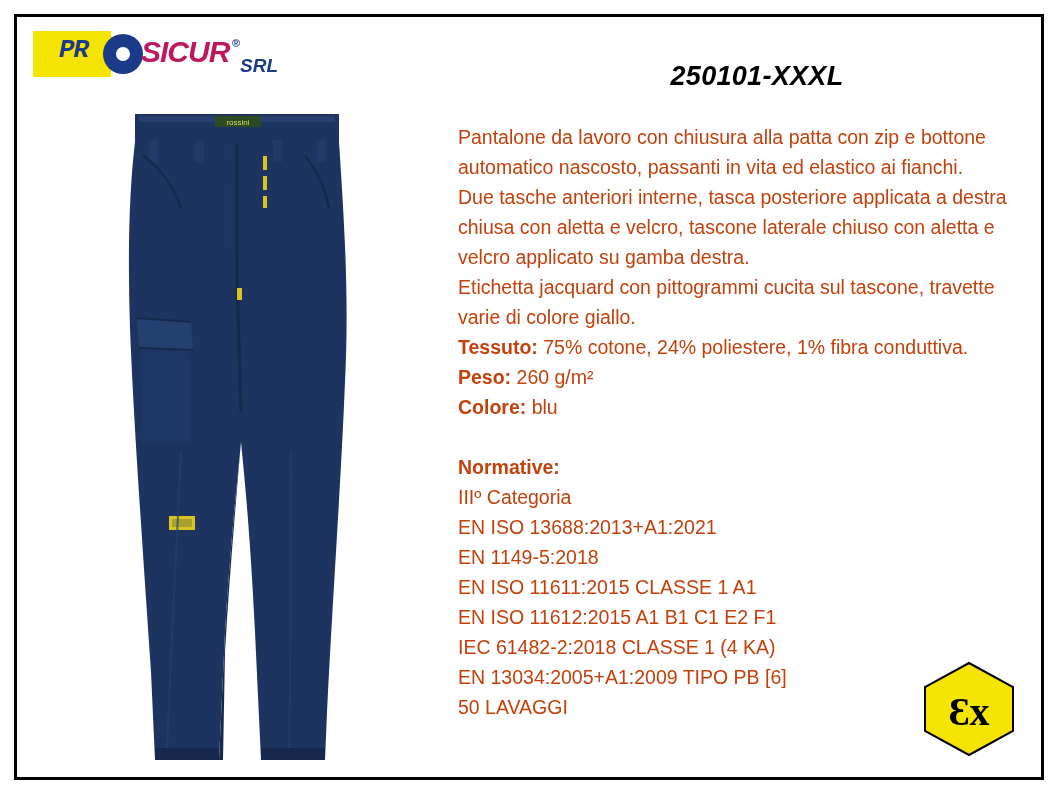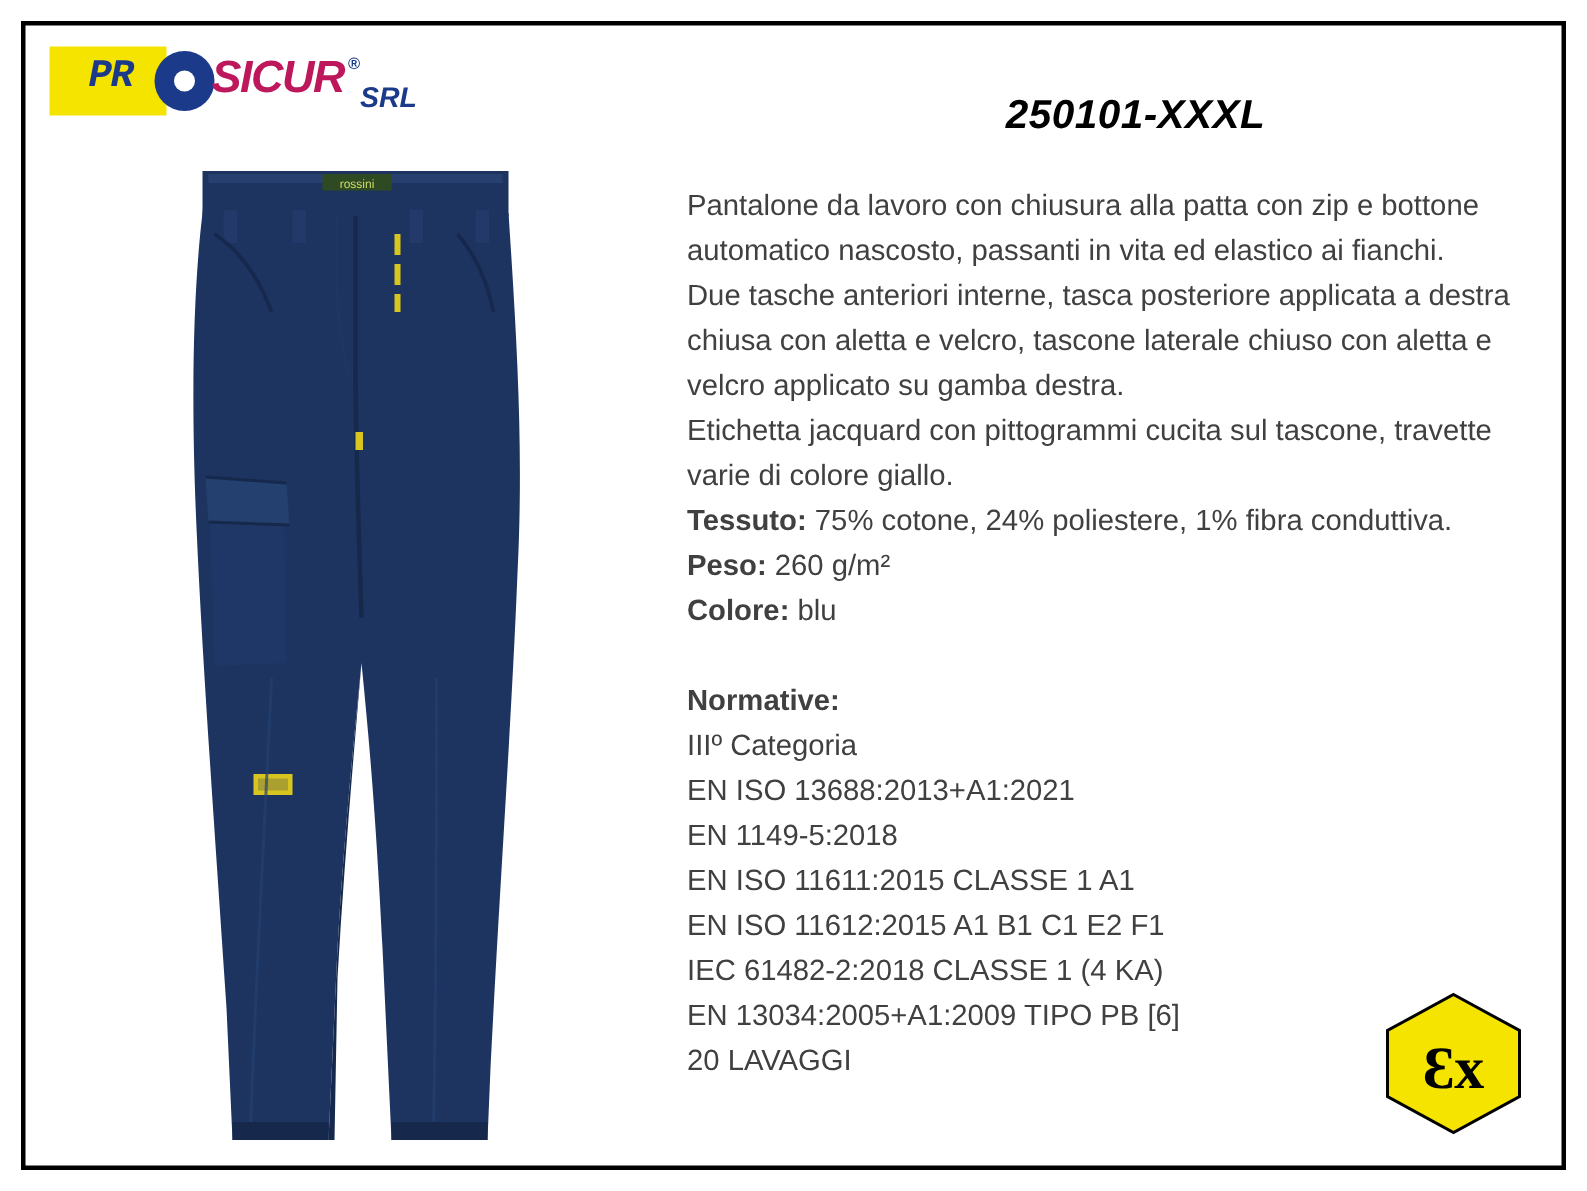--- a/index.html
+++ b/index.html
@@ -133,21 +133,21 @@
   }
 
   
   .desc {
     position: absolute;
     left: 441px;
     top: 105px;
     width: 560px;
     font-size: 19.5px;
     line-height: 30px;
-    color: #404040;
+    color: #c2410c;
   }
   .desc p {
     margin: 0;
   }
   .desc .blk {
     margin: 0;
   }
   .lbl {
     font-weight: bold;
   }
@@ -259,21 +259,21 @@
       <div class="spacer"></div>
 
       <p class="blk norm-title">Normative:</p>
       <p class="blk norm-line">IIIº Categoria</p>
       <p class="blk norm-line">EN ISO 13688:2013+A1:2021</p>
       <p class="blk norm-line">EN 1149-5:2018</p>
       <p class="blk norm-line">EN ISO 11611:2015 CLASSE 1 A1</p>
       <p class="blk norm-line">EN ISO 11612:2015 A1 B1 C1 E2 F1</p>
       <p class="blk norm-line">IEC 61482-2:2018 CLASSE 1 (4 KA)</p>
       <p class="blk norm-line">EN 13034:2005+A1:2009 TIPO PB [6]</p>
-      <p class="blk norm-line">20 LAVAGGI</p>
+      <p class="blk norm-line">50 LAVAGGI</p>
     </div>
 
     <div class="atex">
       <svg width="96" height="96" viewBox="0 0 96 96" xmlns="http://www.w3.org/2000/svg">
         <polygon points="48,2 92,26 92,70 48,94 4,70 4,26" fill="#f5e400" stroke="#000000" stroke-width="2"></polygon>
         <text x="48" y="64" text-anchor="middle" font-family="Liberation Serif, serif" font-size="40" font-weight="bold" fill="#000000">Ɛx</text>
       </svg>
     </div>
 
   </div>

